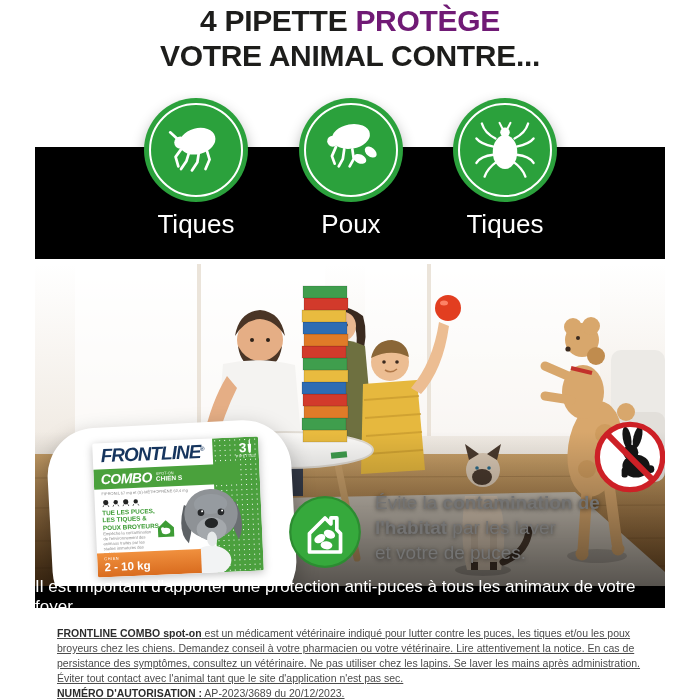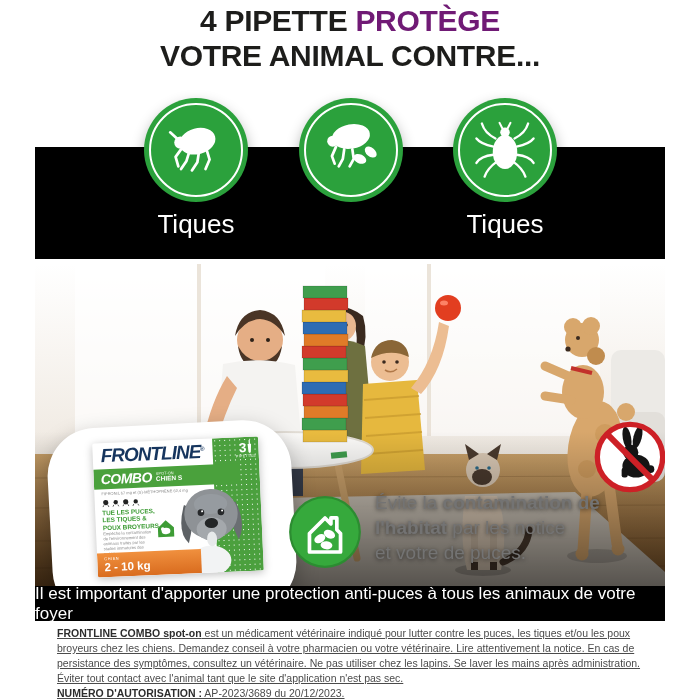--- a/index.html
+++ b/index.html
@@ -67,21 +67,21 @@
   
   .habitat-icon{position:absolute;left:253px;top:231px;width:74px;height:74px;}
   .habitat-text{position:absolute;left:340px;top:226px;width:285px;color:#737373;font-size:19px;
         line-height:25px;text-shadow:0 1px 4px rgba(0,0,0,.6);}
   .habitat-text b{font-weight:800;}
 
   
   .no-rabbit{position:absolute;left:557px;top:155px;width:76px;height:76px;}
 
   
-  .caption-band{position:absolute;left:35px;top:586px;width:630px;height:35px;background:#000;
+  .caption-band{position:absolute;left:35px;top:586px;width:630px;height:22px;background:#000;
         display:flex;align-items:center;justify-content:center;color:#fff;font-size:17px;}
 
   
   .legal{position:absolute;left:57px;top:626px;width:596px;font-size:10.5px;line-height:1.43;
          color:#4b4b4b;}
   .legal p{margin:0;text-decoration:underline;}
   .legal b{color:#2d2d2d;}
 
   .ico-stroke{stroke:#fff;stroke-width:4;fill:none;stroke-linecap:round;stroke-linejoin:round;}
 </style>
@@ -120,20 +120,21 @@
       <svg viewBox="0 0 100 100">
         <ellipse cx="50" cy="33" rx="28" ry="18" fill="#fff" transform="rotate(-10 50 33)"></ellipse>
         <circle cx="23" cy="40" r="8" fill="#fff"></circle>
         <path class="ico-stroke" d="M28,48 L22,62 L26,73"></path>
         <path class="ico-stroke" d="M40,52 L38,66 L32,77"></path>
         <path class="ico-stroke" d="M52,52 L54,66 L48,77"></path>
         <ellipse cx="63" cy="66" rx="10" ry="6.5" fill="#fff" transform="rotate(25 63 66)"></ellipse>
         <ellipse cx="79" cy="56" rx="10" ry="6.5" fill="#fff" transform="rotate(40 79 56)"></ellipse>
       </svg>
     </div>
+    <div class="p-label">Poux</div>
   </div>
 
   <div class="parasite-item pi-2">
     <div class="p-circle">
       <svg viewBox="0 0 100 100">
         <ellipse cx="50" cy="56" rx="18" ry="25" fill="#fff"></ellipse>
         <circle cx="50" cy="27" r="7" fill="#fff"></circle>
         <path class="ico-stroke" style="stroke-width:3" d="M46,21 L42,13 M54,21 L58,13"></path>
         <path class="ico-stroke" style="stroke-width:3.5" d="M36,36 Q20,28 16,14"></path>
         <path class="ico-stroke" style="stroke-width:3.5" d="M33,48 Q14,44 8,36"></path>
@@ -350,21 +351,21 @@
 
     <svg class="habitat-icon" viewBox="0 0 100 100">
       <circle cx="50" cy="50" r="47" fill="#36a93c" stroke="#2c8c31" stroke-width="3"></circle>
       <path d="M29,52 L50,31 L58,39 L58,31 L66,31 L66,47 L71,52 L71,77 L29,77 Z" fill="none" stroke="#fff" stroke-width="5" stroke-linejoin="round"></path>
       <ellipse cx="43" cy="59" rx="8" ry="5.5" fill="#fff" transform="rotate(-30 43 59)"></ellipse>
       <ellipse cx="56" cy="53" rx="8" ry="5.5" fill="#fff" transform="rotate(25 56 53)"></ellipse>
       <ellipse cx="52" cy="68" rx="8" ry="5.5" fill="#fff" transform="rotate(5 52 68)"></ellipse>
     </svg>
     <div class="habitat-text">
       <span>Évite la </span><b>contamination de</b><br>
-      <b>l'habitat</b><span> par les notice</span><br>
+      <b>l'habitat</b><span> par les laver</span><br>
       <span>et votre de puces.</span>
     </div>
 
     <svg class="no-rabbit" viewBox="0 0 100 100">
       <circle cx="50" cy="50" r="43" fill="#fff"></circle>
       <g fill="#141414">
         <ellipse cx="46" cy="25" rx="5.5" ry="15" transform="rotate(-10 46 25)"></ellipse>
         <ellipse cx="60" cy="24" rx="5.5" ry="15" transform="rotate(14 60 24)"></ellipse>
         <circle cx="51" cy="44" r="10"></circle>
         <ellipse cx="58" cy="62" rx="18" ry="15"></ellipse>

